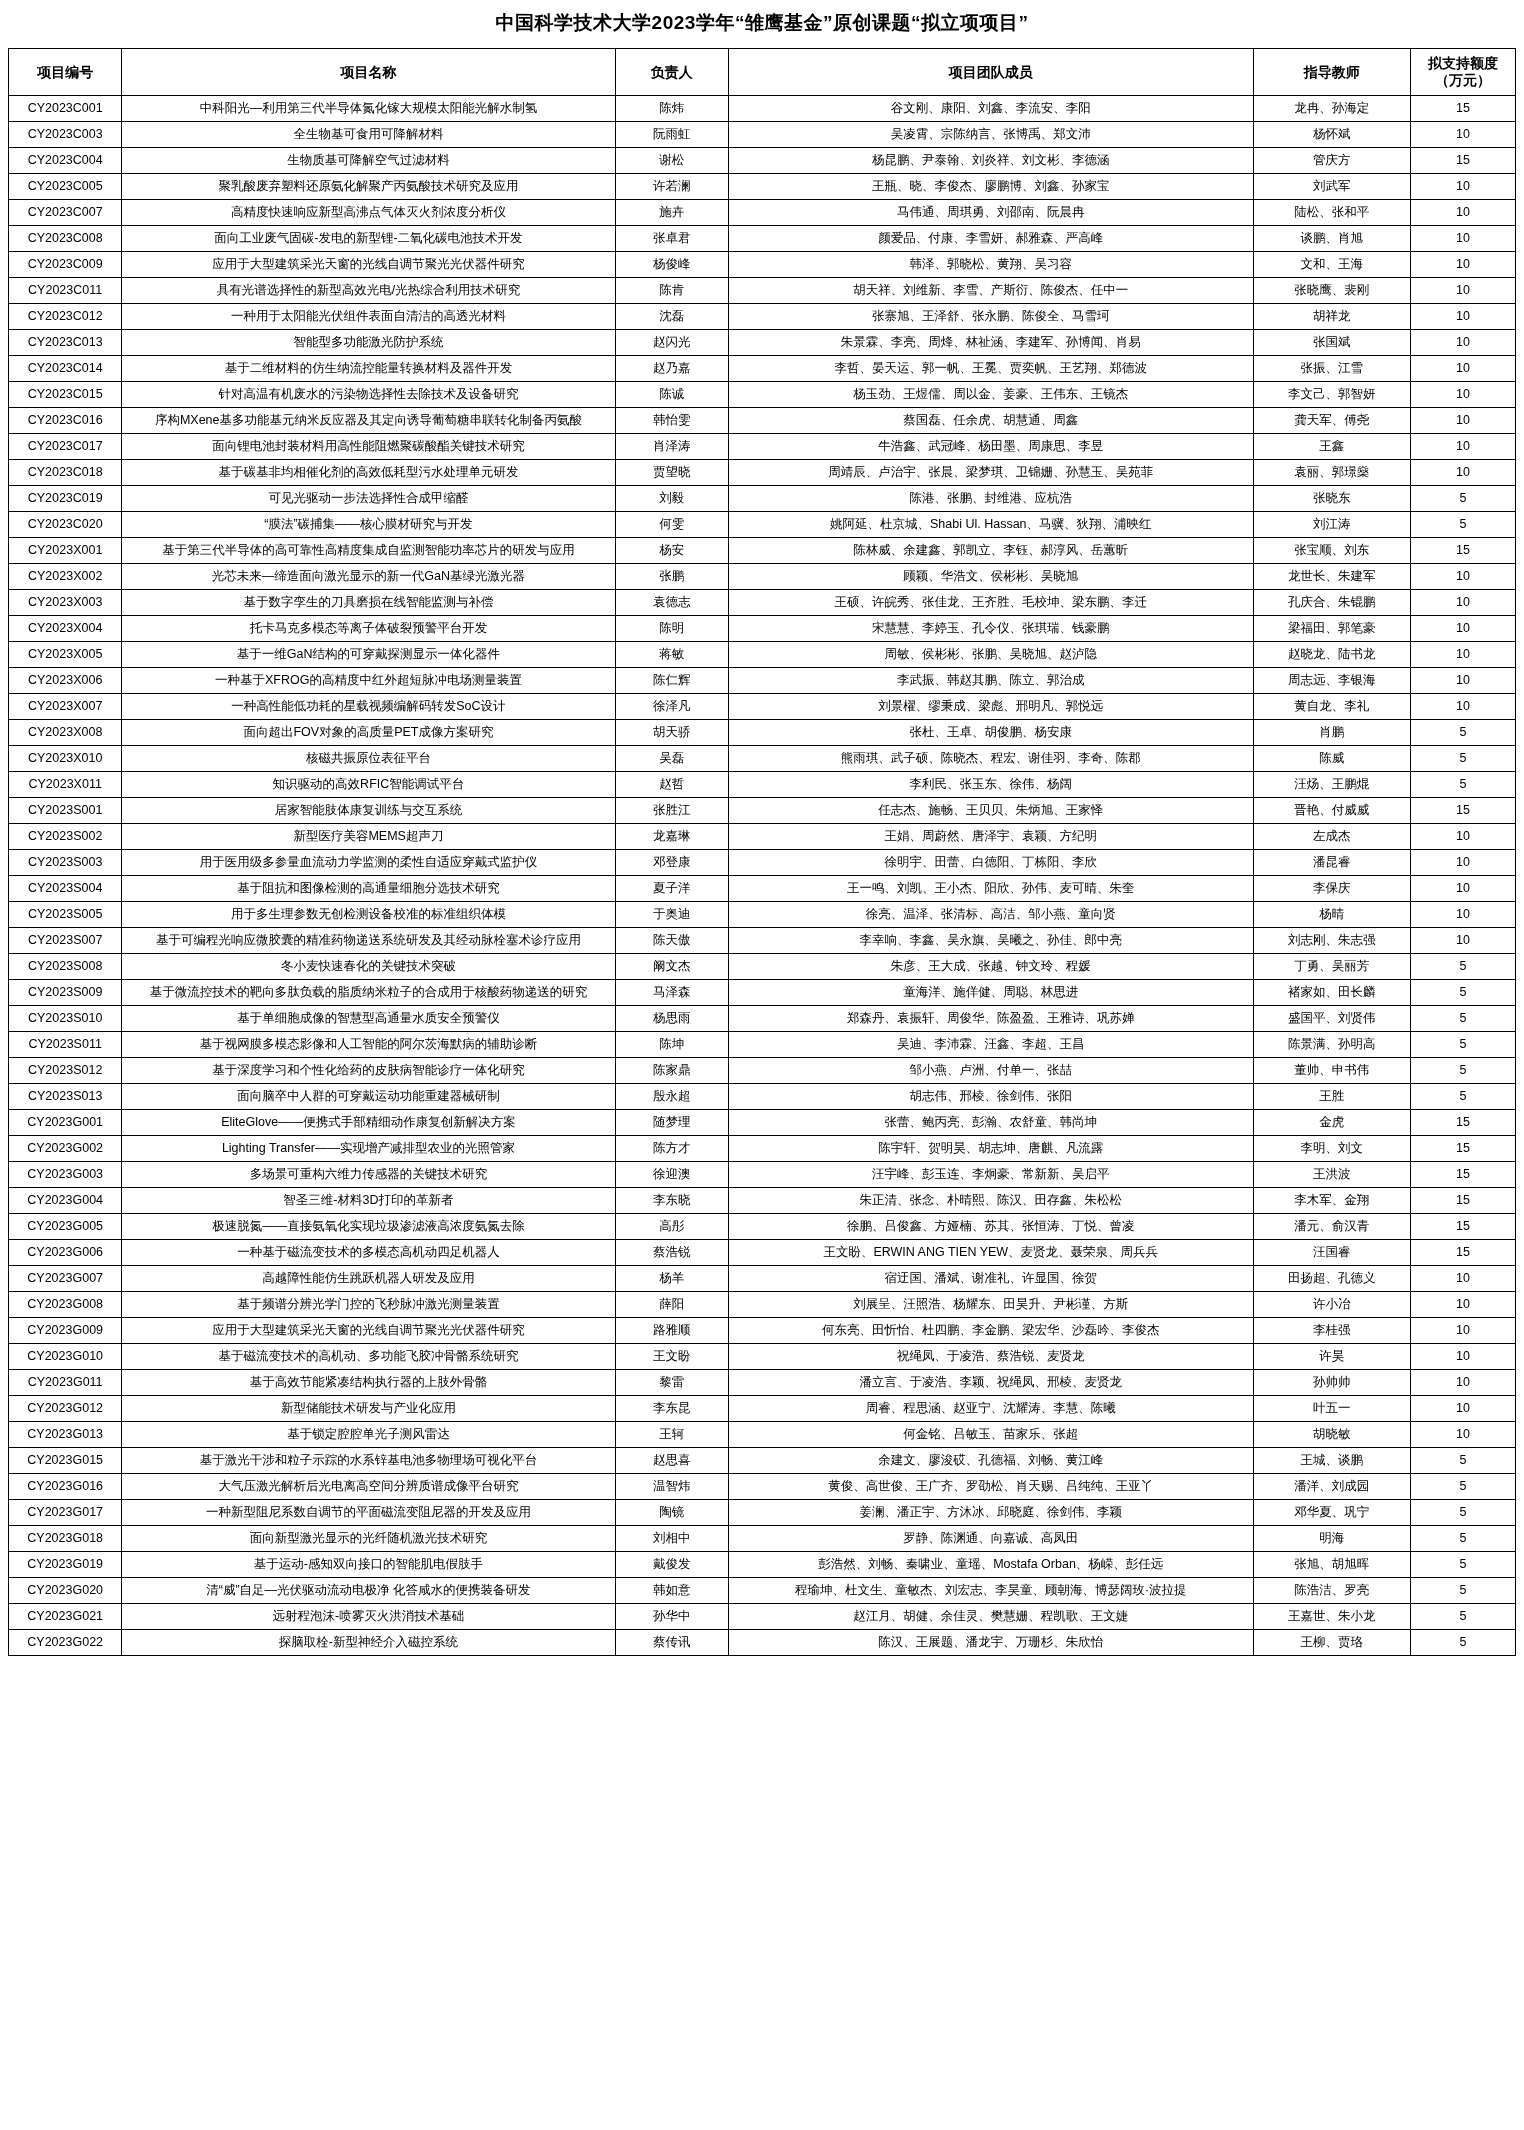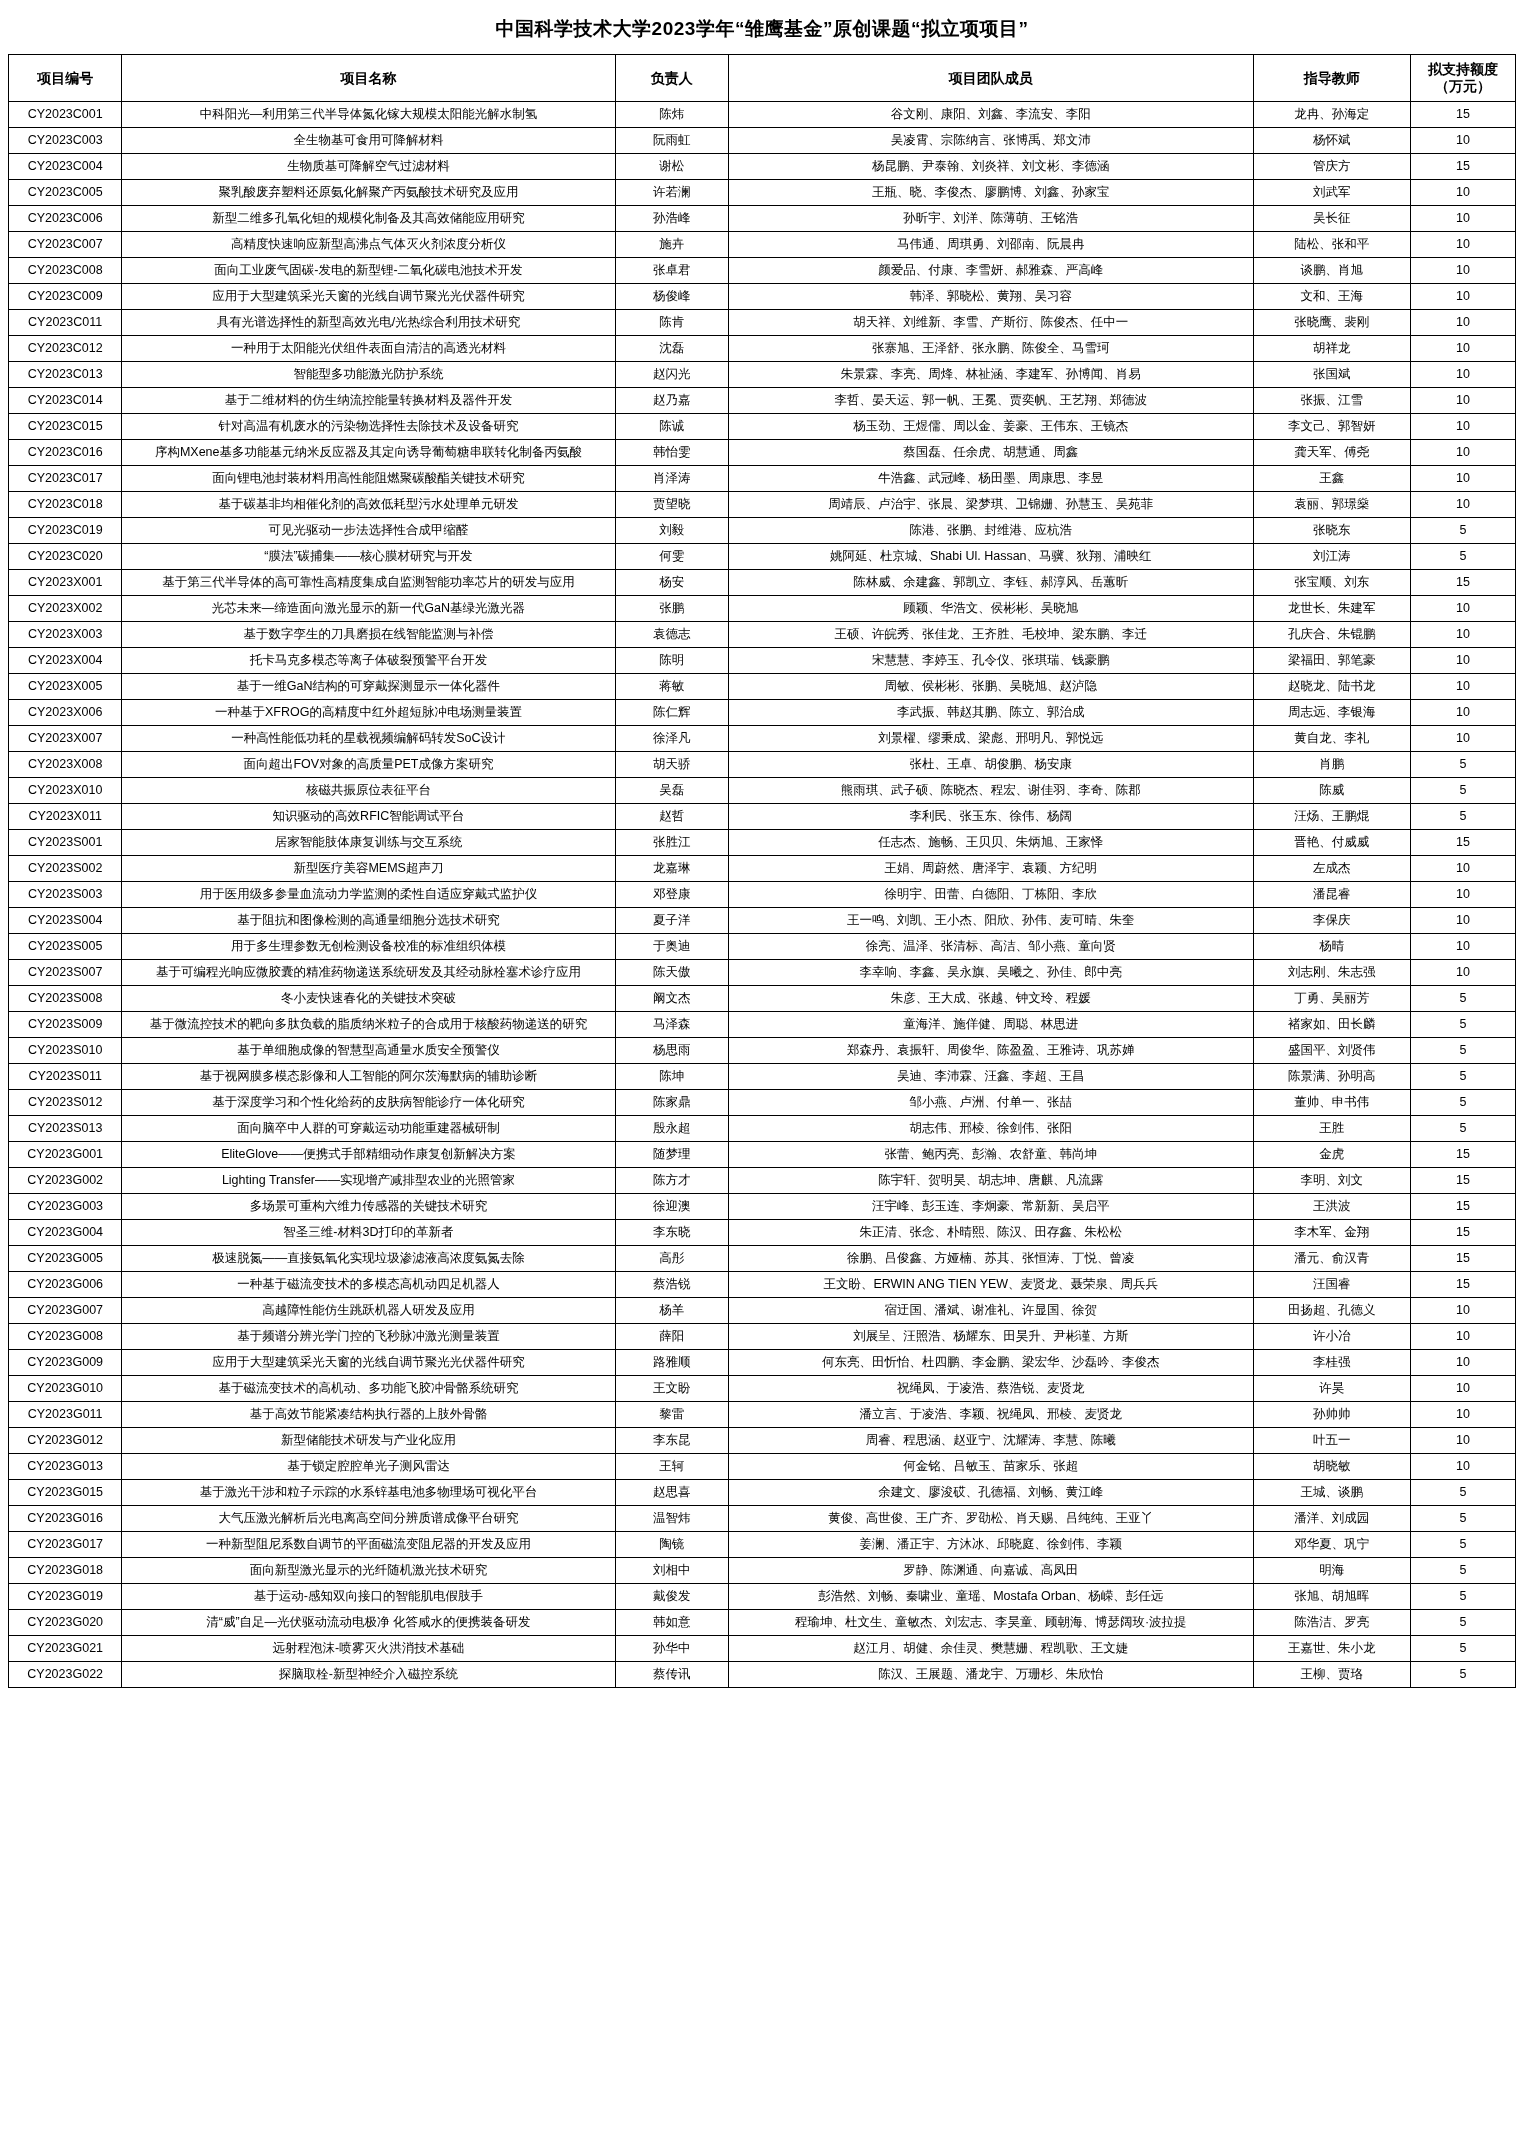--- a/index.html
+++ b/index.html
@@ -8,21 +8,21 @@
     background: #ffffff;
   }
   body {
     width: 1524px;
     font-family: "Liberation Sans", sans-serif;
     color: #000000;
   }
   .page {
     width: 1524px;
     box-sizing: border-box;
-    padding: 10px 8px 6px 8px;
+    padding: 4px 8px 6px 8px;
   }
   .doc-title {
     text-align: center;
     font-size: 19px;
     font-weight: bold;
     letter-spacing: 0.5px;
     margin: 6px 0 12px 0;
     font-family: "Liberation Sans", sans-serif;
   }
   table.grid {
@@ -116,28 +116,20 @@
         </tr>
         <tr>
           <td class="code">CY2023C005</td>
           <td>聚乳酸废弃塑料还原氨化解聚产丙氨酸技术研究及应用</td>
           <td>许若澜</td>
           <td>王瓶、晓、李俊杰、廖鹏博、刘鑫、孙家宝</td>
           <td>刘武军</td>
           <td>10</td>
         </tr>
         <tr>
-          <td class="code">CY2023C006</td>
-          <td>新型二维多孔氧化钽的规模化制备及其高效储能应用研究</td>
-          <td>孙浩峰</td>
-          <td>孙昕宇、刘洋、陈薄萌、王铭浩</td>
-          <td>吴长征</td>
-          <td>10</td>
-        </tr>
-        <tr>
           <td class="code">CY2023C007</td>
           <td>高精度快速响应新型高沸点气体灭火剂浓度分析仪</td>
           <td>施卉</td>
           <td>马伟通、周琪勇、刘邵南、阮晨冉</td>
           <td>陆松、张和平</td>
           <td>10</td>
         </tr>
         <tr>
           <td class="code">CY2023C008</td>
           <td>面向工业废气固碳-发电的新型锂-二氧化碳电池技术开发</td>

